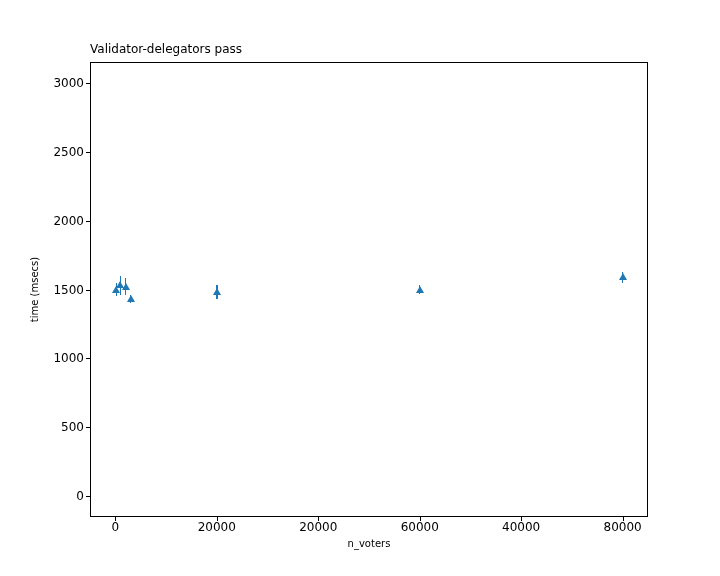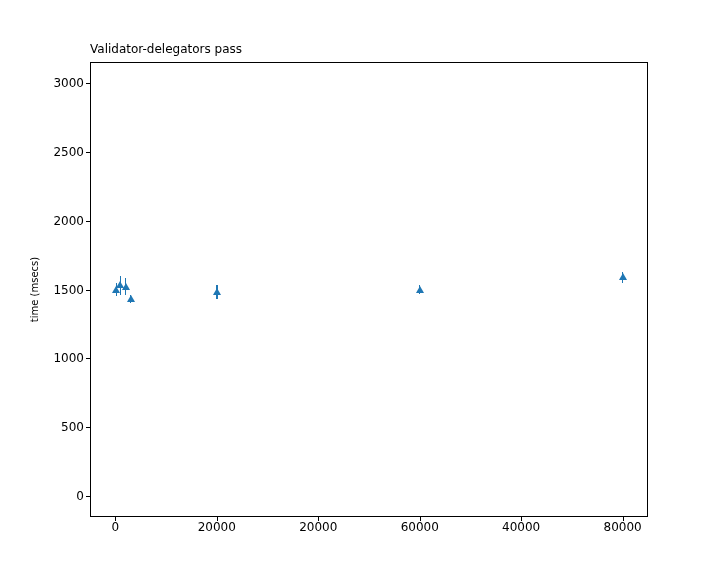--- a/index.html
+++ b/index.html
@@ -102,20 +102,21 @@
 </style>
 </head>
 <body>
 
 <div class="figure">
 
   <div class="title">Validator-delegators pass</div>
 
   <div class="axes" id="plot"></div>
 
+  <div class="xlabel">n_voters</div>
   <div class="ylabel">
       <span>time (msecs)</span>
     </div>
 
   <div id="ticks">
       <div class="tickmark-x" style="left: 115.364px;"></div>
       <div class="xtick" style="left: 115.364px;">0</div>
       <div class="tickmark-x" style="left: 216.818px;"></div>
       <div class="xtick" style="left: 216.818px;">20000</div>
       <div class="tickmark-x" style="left: 318.273px;"></div>

